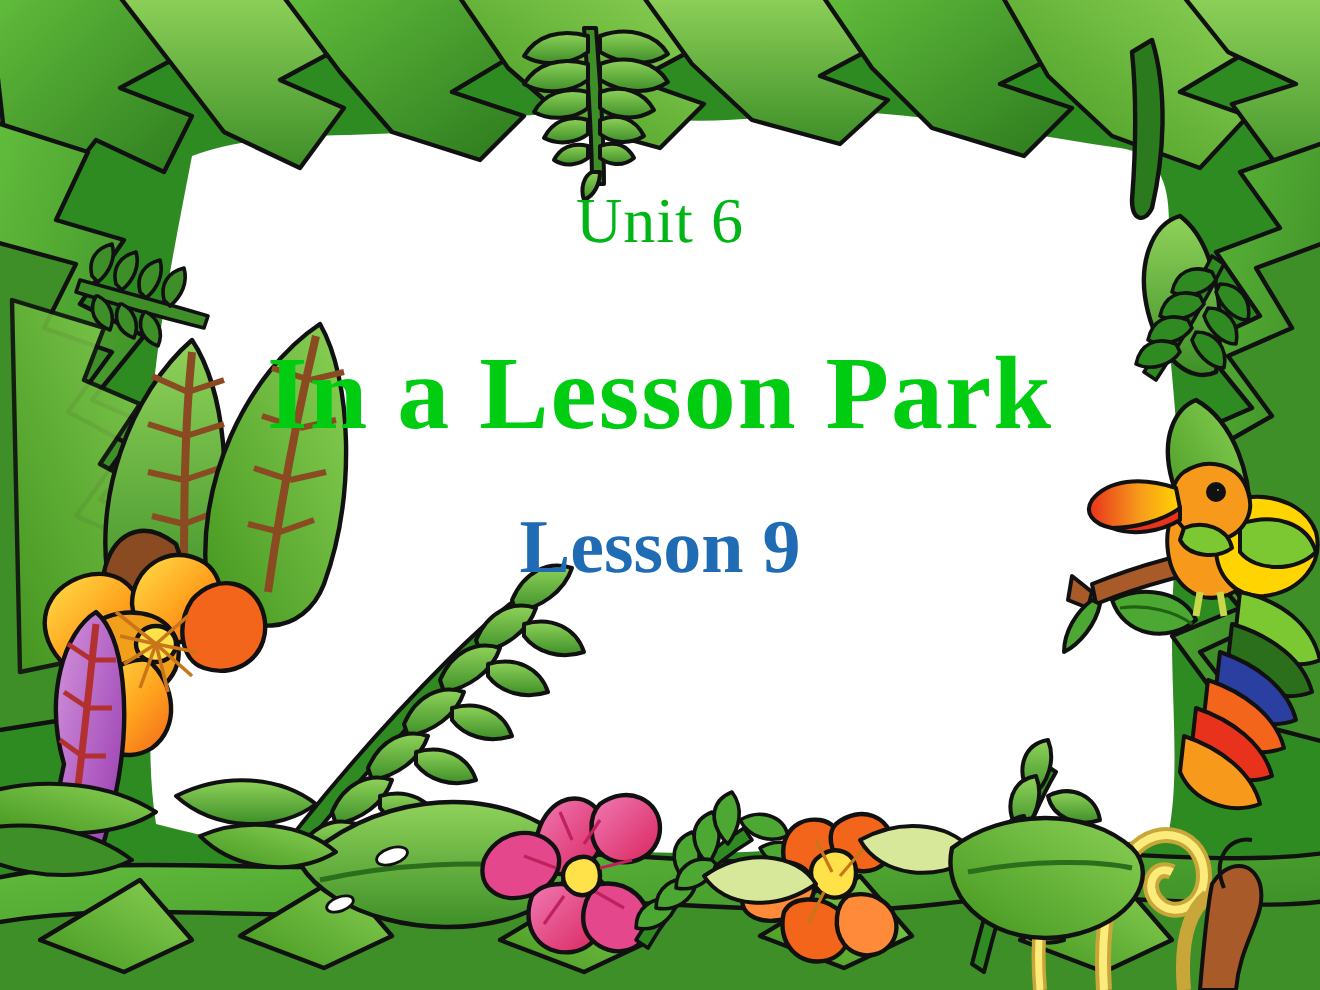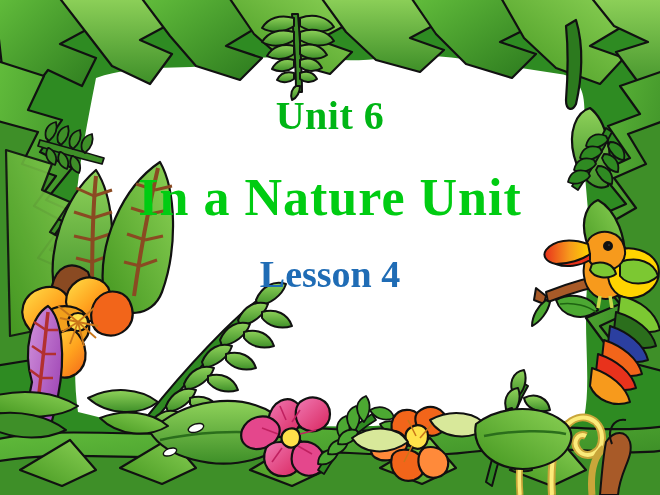--- a/index.html
+++ b/index.html
@@ -2,21 +2,21 @@
 <html><head>
 <meta charset="utf-8">
 <style>
   html,body{margin:0;padding:0;background:#fff;}
   body{width:660px;height:495px;overflow:hidden;font-family:"Liberation Serif",serif;}
   #slide{position:relative;width:660px;height:495px;background:#ffffff;overflow:hidden;}
   #art{position:absolute;left:0;top:0;width:660px;height:495px;}
   #content{position:absolute;left:0;top:0;width:660px;height:495px;}
 
   .txt{position:absolute;width:100%;text-align:center;white-space:nowrap;}
-  #unit{top:92px;font-size:40px;font-weight:bold;color:#00B515;
+  #unit{top:92px;font-size:32px;font-weight:normal;color:#00B515;
         font-family:"Liberation Serif",serif;letter-spacing:.5px;}
   #title{top:168px;font-size:52px;font-weight:bold;color:#00CC12;
          font-family:"Liberation Serif",serif;letter-spacing:1px;}
   #lesson{top:252px;font-size:38px;font-weight:bold;color:#1F6CB5;
           font-family:"Liberation Serif",serif;}
   #mark{top:324px;font-size:27px;font-weight:bold;color:#12B512;
         font-family:"Liberation Sans",sans-serif;letter-spacing:-0.3px;}
 </style>
 </head>
 <body>
@@ -354,17 +354,17 @@
       <path d="M100,418 C124,408 152,412 168,426 C148,438 118,436 100,418 Z" fill="url(#gLeafC)"></path>
     </g>
 
     <g opacity=".0">
       <rect x="0" y="0" width="660" height="495" fill="none"></rect>
     </g>
   </svg>
 
   <div id="content">
     <div class="txt" id="unit">Unit 6</div>
-    <div class="txt" id="title">In a Nature Unit</div>
-    <div class="txt" id="lesson">Lesson 4</div>
+    <div class="txt" id="title">In a Lesson Park</div>
+    <div class="txt" id="lesson">Lesson 9</div>
   </div>
 
 </div>
 
 </body></html>

